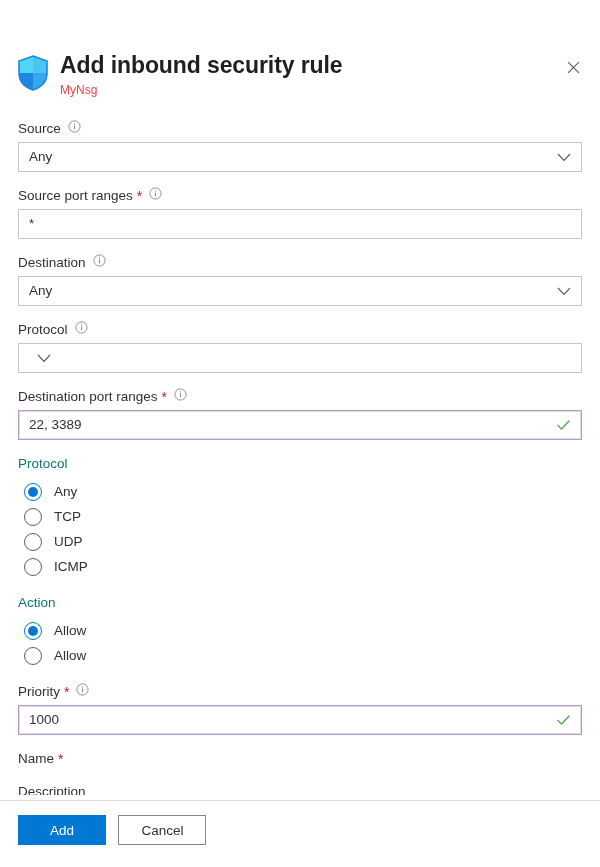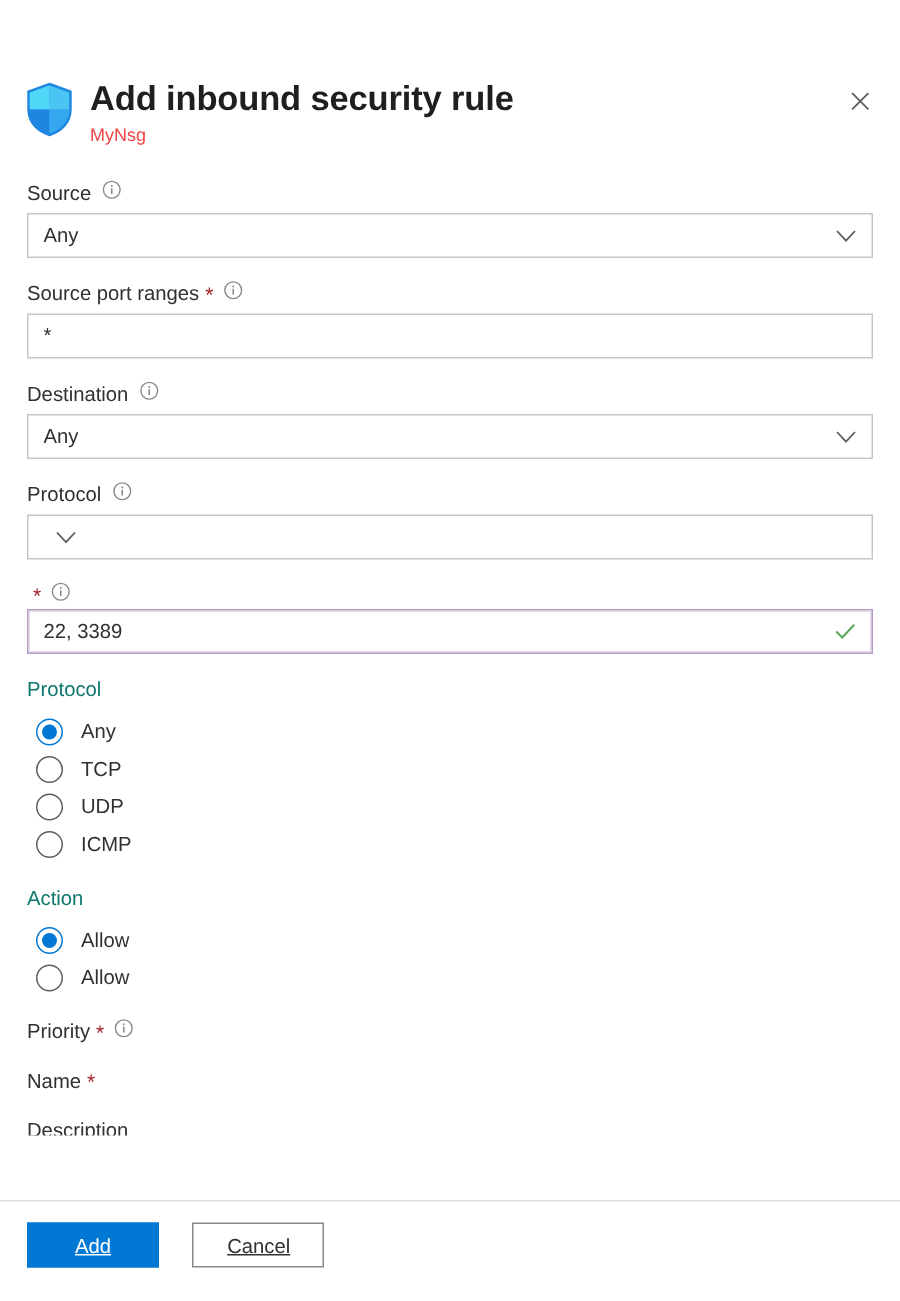--- a/index.html
+++ b/index.html
@@ -196,32 +196,31 @@
   }
   .btn {
     height: 30px;
     min-width: 88px;
     font-size: 13.5px;
     font-family: "Liberation Sans", sans-serif;
     border: 1px solid transparent;
     box-sizing: border-box;
     cursor: pointer;
     padding: 0 16px;
-    text-decoration: underline;
   }
   .btn-primary {
     background: #0078d4;
     color: #ffffff;
     border-color: #0078d4;
   }
   .btn-secondary {
     background: #ffffff;
     color: #323130;
     border-color: #8a8886;
-    margin-left: 18px;
+    margin-left: 8px;
   }
 </style>
 </head>
 <body>
 
 <div class="header">
   <div class="shield-wrap">
     <svg viewBox="0 0 34 38" width="34" height="38" aria-hidden="true">
       <path d="M17 2 L31 7 V19 C31 28 24.5 33.5 17 36 C9.5 33.5 3 28 3 19 V7 Z" fill="#32bdf1"></path>
       <path d="M17 2 L31 7 V19 C31 28 24.5 33.5 17 36 V2 Z" fill="#3a9bf0"></path>
@@ -317,20 +316,21 @@
         <div class="control">
           <span class="caret">
             <svg viewBox="0 0 14 9" width="14" height="9" aria-hidden="true">
               <path d="M1 1 L7 7.4 L13 1" fill="none" stroke="#605e5c" stroke-width="1.2"></path>
             </svg>
           </span>
         </div>
       </div>
       <div class="field">
         <div class="field-label">
+          <span>Destination port ranges</span>
           <span class="req-star">*</span>
           <span class="info-icon">
             <svg viewBox="0 0 14 14" width="13" height="13" aria-hidden="true">
               <circle cx="7" cy="7" r="6" fill="none" stroke="#8a8886" stroke-width="1"></circle>
               <rect x="6.45" y="5.9" width="1.1" height="4.2" fill="#8a8886"></rect>
               <rect x="6.45" y="3.6" width="1.1" height="1.3" fill="#8a8886"></rect>
             </svg>
           </span>
         </div>
         <div class="control focused">
@@ -378,20 +378,28 @@
   <div id="fields-bottom">
       <div class="field">
         <div class="field-label">
           <span>Priority</span>
           <span class="req-star">*</span>
           <span class="info-icon">
             <svg viewBox="0 0 14 14" width="13" height="13" aria-hidden="true">
               <circle cx="7" cy="7" r="6" fill="none" stroke="#8a8886" stroke-width="1"></circle>
               <rect x="6.45" y="5.9" width="1.1" height="4.2" fill="#8a8886"></rect>
               <rect x="6.45" y="3.6" width="1.1" height="1.3" fill="#8a8886"></rect>
+            </svg>
+          </span>
+        </div>
+        <div class="control focused">
+          <span class="value">1000</span>
+          <span class="check">
+            <svg viewBox="0 0 16 13" width="15" height="12" aria-hidden="true">
+              <path d="M1.5 6.5 L5.8 10.8 L14.5 1.6" fill="none" stroke="#5ba85b" stroke-width="1.5"></path>
             </svg>
           </span>
         </div>
       </div>
       <div class="field">
         <div class="field-label">
           <span>Name</span>
           <span class="req-star">*</span>
         </div>
       </div>

